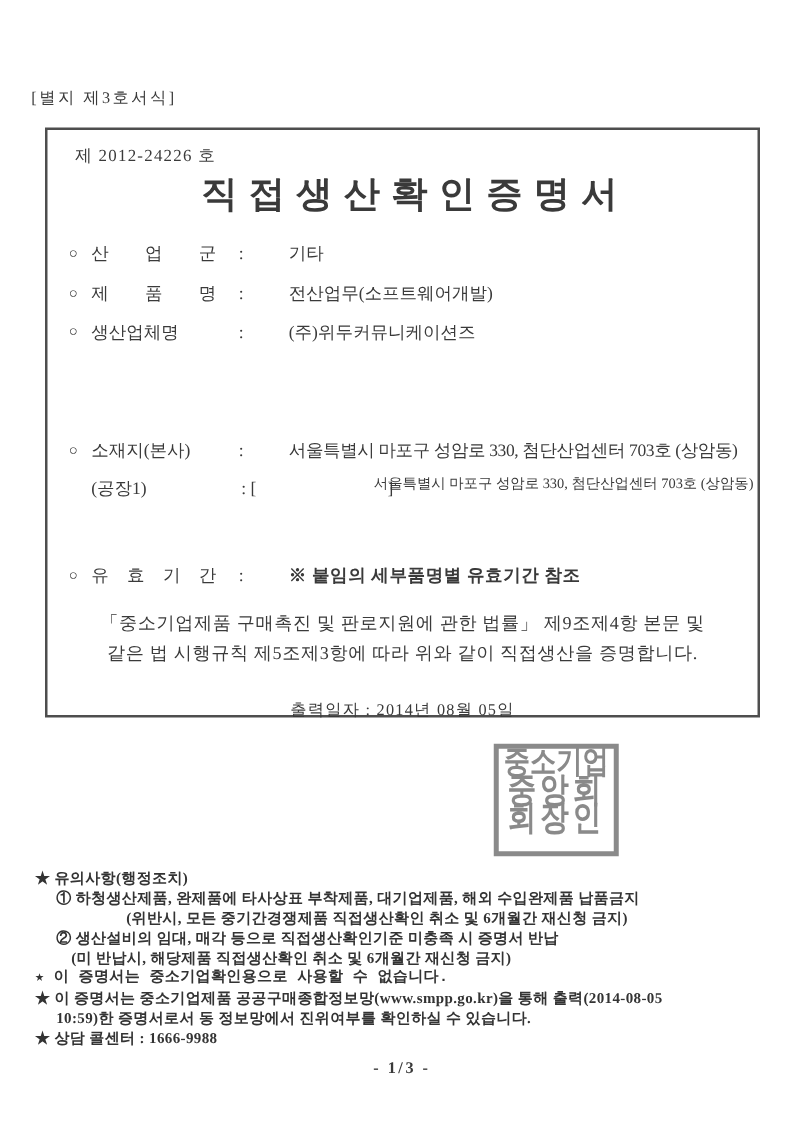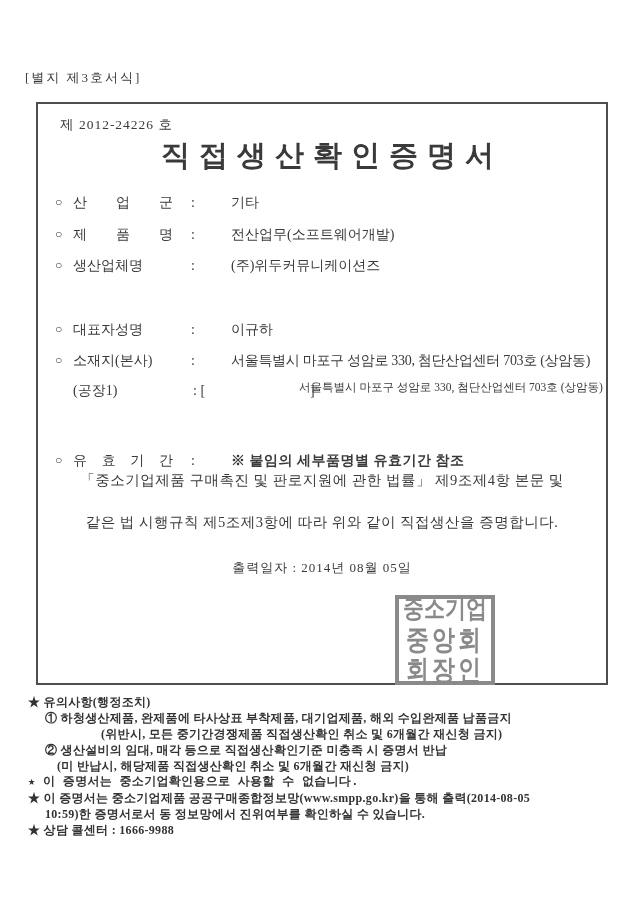--- a/index.html
+++ b/index.html
@@ -7,21 +7,21 @@
     position:relative; width:643px; height:914px; margin:0 auto;
     background:#ffffff; overflow:hidden;
     font-family:"Liberation Serif","DejaVu Serif",serif;
     color:var(--ink,#3a3a3a);
   }
   .form-code {
     position:absolute; left:25px; top:69px;
     font-size:13px; letter-spacing:2px;
   }
   .cert-box {
-    position:absolute; left:36px; top:102px; width:572px; height:583px;
+    position:absolute; left:36px; top:102px; width:572px; height:472px;
     border:2px solid var(--border,#4e4e4e); box-sizing:border-box;
   }
   .doc-number {
     position:absolute; left:22px; top:12px;
     font-size:13.5px; letter-spacing:1px;
   }
   .cert-title {
     position:absolute; left:0; right:0; top:32px; text-align:center;
     font-size:29px; font-weight:600; letter-spacing:9px; padding-left:20px;
     box-sizing:border-box;
@@ -39,34 +39,34 @@
   .fac-label { display:inline-block; width:120px; }
   .fac-bracket-gap { display:inline-block; width:105px; }
   .fac-address {
     position:absolute; left:261px; top:276px; width:312px;
     font-size:11.5px; line-height:14px; white-space:normal;
   }
   .law-line {
     position:absolute; left:0; right:0; text-align:center;
     font-size:14.5px; letter-spacing:0.5px;
   }
-  .law-1 { top:367px; } .law-2 { top:409px; }
+  .law-1 { top:385px; } .law-2 { top:409px; }
   .print-date {
     position:absolute; left:0; right:0; top:455px; text-align:center;
     font-size:13px; letter-spacing:1px;
   }
   .issuer {
     position:absolute; left:186px; top:521px;
     font-size:24px; letter-spacing:10px; white-space:nowrap;
   }
   .seal {
     position:absolute; left:357px; top:491px; width:100px; height:90px;
     border:4px solid var(--seal,#8a8a8a); box-sizing:border-box;
     background:rgba(255,255,255,0.55); color:var(--seal,#8a8a8a);
-    display:flex; flex-direction:column; justify-content:space-between; align-items:center;
+    display:flex; flex-direction:column; justify-content:flex-start; align-items:center;
   }
   .seal-row {
     font-weight:700; line-height:1; transform:scaleY(1.2);
     letter-spacing:0px; white-space:nowrap;
   }
   .seal-row-1 { font-size:21px; } .seal-row-2, .seal-row-3 { font-size:23px; letter-spacing:3px; }
   .fnote {
     position:absolute; font-size:12px; font-weight:700; line-height:14px;
     letter-spacing:0.3px; white-space:nowrap; color:var(--footer_ink,#333333);
   }
@@ -99,23 +99,20 @@
 
     <div class="field row-2">
       <span class="f-marker">○</span><span class="f-label">제 품 명</span><span class="f-colon">:</span><span class="f-value">전산업무(소프트웨어개발)</span>
     </div>
 
     <div class="field row-3">
       <span class="f-marker">○</span><span class="f-label">생산업체명</span><span class="f-colon">:</span><span class="f-value">(주)위두커뮤니케이션즈</span>
     </div>
 
 
-    <div class="field row-5">
-      <span class="f-marker">○</span><span class="f-label">대표자성명</span><span class="f-colon">:</span><span class="f-value">이규하</span>
-    </div>
 
     <div class="field row-6">
       <span class="f-marker">○</span><span class="f-label">소재지(본사)</span><span class="f-colon">:</span><span class="f-value f-value-sm">서울특별시 마포구 성암로 330, 첨단산업센터 703호 (상암동)</span>
     </div>
 
     <div class="field row-factory">
       <span class="f-marker"></span><span class="fac-label">(공장1)</span><span>:</span>&nbsp;<span>[</span><span class="fac-bracket-gap"></span><span>]</span>
     </div>
     <div class="fac-address">서울특별시 마포구 성암로 330, 첨단산업센터 703호 (상암동)</div>
 
@@ -140,14 +137,15 @@
   <div class="fnote n-0">★ 유의사항(행정조치)</div>
   <div class="fnote n-1">① 하청생산제품, 완제품에 타사상표 부착제품, 대기업제품, 해외 수입완제품 납품금지</div>
   <div class="fnote n-2">(위반시, 모든 중기간경쟁제품 직접생산확인 취소 및 6개월간 재신청 금지)</div>
   <div class="fnote n-3">② 생산설비의 임대, 매각 등으로 직접생산확인기준 미충족 시 증명서 반납</div>
   <div class="fnote n-4">(미 반납시, 해당제품 직접생산확인 취소 및 6개월간 재신청 금지)</div>
   <div class="fnote n-5">★ 이 증명서는 중소기업확인용으로 사용할 수 없습니다.</div>
   <div class="fnote n-6">★ 이 증명서는 중소기업제품 공공구매종합정보망(www.smpp.go.kr)을 통해 출력(2014-08-05</div>
   <div class="fnote n-7">10:59)한 증명서로서 동 정보망에서 진위여부를 확인하실 수 있습니다.</div>
   <div class="fnote n-8">★ 상담 콜센터 : 1666-9988</div>
 
+  <div class="page-num">- 1/3 -</div>
 
 </div>
 
 </body></html>

